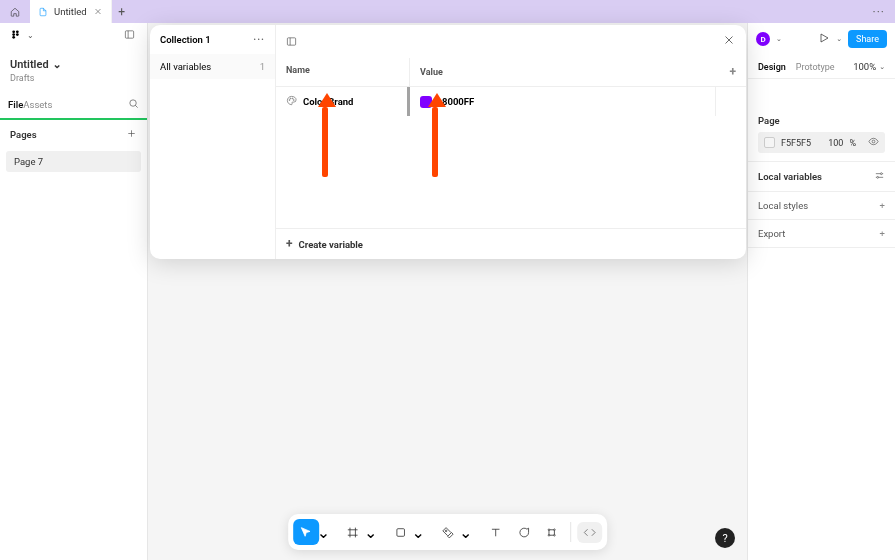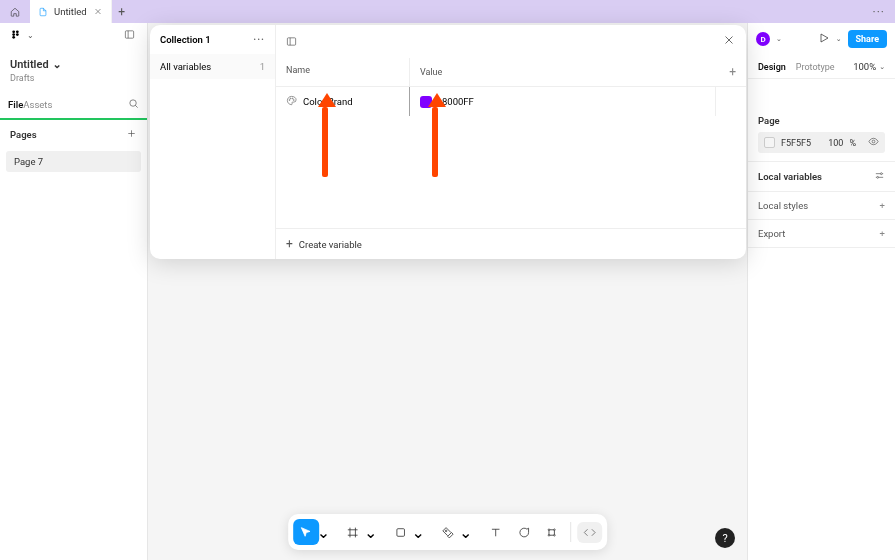--- a/index.html
+++ b/index.html
@@ -34,21 +34,21 @@
   .left-panel .fig-menu .chev { font-size:8px; color:#555; }
   .left-panel .panel-toggle { margin-right:2px; }
 
   .canvas { flex:1; position:relative; background:#f5f5f5; }
 
   .right-panel { width:148px; background:#fff; border-left:1px solid #e6e6e6; font-size:9.5px; color:#333; display:flex; flex-direction:column; }
   .right-panel .topbar { display:flex; align-items:center; gap:6px; padding:7px 8px; }
   .avatar { width:14px; height:14px; border-radius:50%; background:#8000ff; color:#fff; font-size:8px; font-weight:600; display:flex; align-items:center; justify-content:center; }
   .caret-sm { font-size:7px; color:#555; }
   .play-btn svg { width:12px; height:12px; stroke:#333; fill:none; stroke-width:1.5; }
-  .share-btn { background:#0d99ff; color:#fff; border-radius:4px; padding:4px 8px; font-size:9px; font-weight:700; }
+  .share-btn { background:#0d99ff; color:#fff; border-radius:4px; padding:4px 8px; font-size:9px; font-weight:400; }
   .right-panel .rtabs { display:flex; align-items:center; padding:6px 10px; gap:10px; border-bottom:1px solid #eee; }
   .right-panel .rtabs .t { font-size:9px; color:#888; }
   .right-panel .rtabs .t.active { color:#111; font-weight:600; }
   .right-panel .zoom { margin-left:auto; display:flex; align-items:center; gap:3px; }
   .right-panel .sect { padding:8px 10px; border-bottom:1px solid #eee; }
   .right-panel .sect-title { font-size:9.5px; font-weight:600; margin-bottom:6px;margin-top:28px; }
   .right-panel .color-row { background:#f0f0f0; border-radius:3px; padding:4px 6px; display:flex; align-items:center; gap:6px; font-size:9px; }
   .right-panel .swatch { width:11px; height:11px; border:1px solid #ccc; background:#f5f5f5; border-radius:2px; }
   .right-panel .opacity { margin-left:auto; }
   .right-panel .eye { margin-left:6px; }
@@ -57,30 +57,30 @@
   .right-panel .lv-row { display:flex; align-items:center; padding:8px 10px; font-size:9.5px; font-weight:600; border-bottom:1px solid #eee; }
   .right-panel .lv-row .settings-icn { margin-left:auto; }
 
   
   .var-panel { position:absolute; left:2px; top:2px; width:596px; height:234px; background:#fff; border-radius:10px; box-shadow: 0 4px 24px rgba(0,0,0,.15); display:flex; overflow:hidden; }
   .var-left { width:126px; border-right:1px solid #eee; display:flex; flex-direction:column; }
   .var-left .hdr { padding:9px 10px; display:flex; align-items:center; font-size:9.5px; font-weight:600; }
   .var-left .hdr .dots { margin-left:auto; color:#666; letter-spacing:1px; font-size:10px; }
   .var-left .grp { padding:7px 10px; display:flex; align-items:center; font-size:9.5px; background:#fafafa; }
   .var-left .grp .cnt { margin-left:auto; color:#999; }
-  .var-right { flex:1; display:flex; flex-direction:column; }
+  .var-right { flex:1; display:flex; flex-direction:column;font-weight:bold; }
   .var-right .top { display:flex; align-items:center; padding:7px 10px; }
   .var-right .top .book { margin-right:auto; }
   .var-right .top .close-x { font-size:12px; color:#555; }
   .var-cols { display:flex; border-bottom:1px solid #eee; font-size:9px; color:#555; }
   .var-cols .c1 { width:134px; padding:7px 10px; border-right:1px solid #eee; }
   .var-cols .c2 { flex:1; padding:7px 10px; display:flex; align-items:center; }
   .var-cols .c2 .plus { margin-left:auto; color:#888; font-size:12px; }
   .var-row { display:flex; font-size:9.5px; }
-  .var-row .c1 { width:134px; padding:8px 10px; border-right:1px solid #a3a3a3; display:flex; align-items:center; gap:6px; }
+  .var-row .c1 { width:134px; padding:8px 10px; border-right:3px solid #a3a3a3; display:flex; align-items:center; gap:6px; }
   .var-row .c2 { flex:1; padding:8px 10px; display:flex; align-items:center; gap:10px; border-right:1px solid #eee;}
   .var-row .c3 { width:30px; }
   .palette-icn svg { width:11px; height:11px; stroke:#555; fill:none; stroke-width:1.3; }
   .val-swatch { width:12px; height:12px; border-radius:3px; background:#8000ff; }
   .var-right .spacer { flex:1; }
   .var-right .footer { border-top:1px solid #eee; padding:8px 10px; display:flex; align-items:center; gap:6px; font-size:9.5px; color:#333; }
   .var-right .footer .plus { font-size:12px; color:#555; }
 
   
   .arrow { position:absolute; width:14px; }

